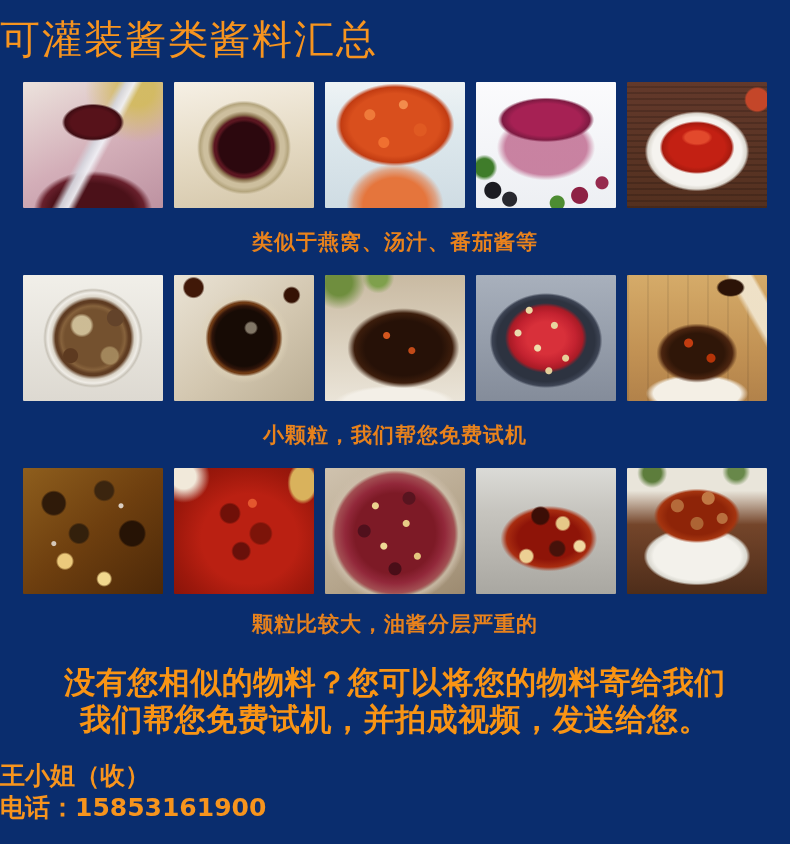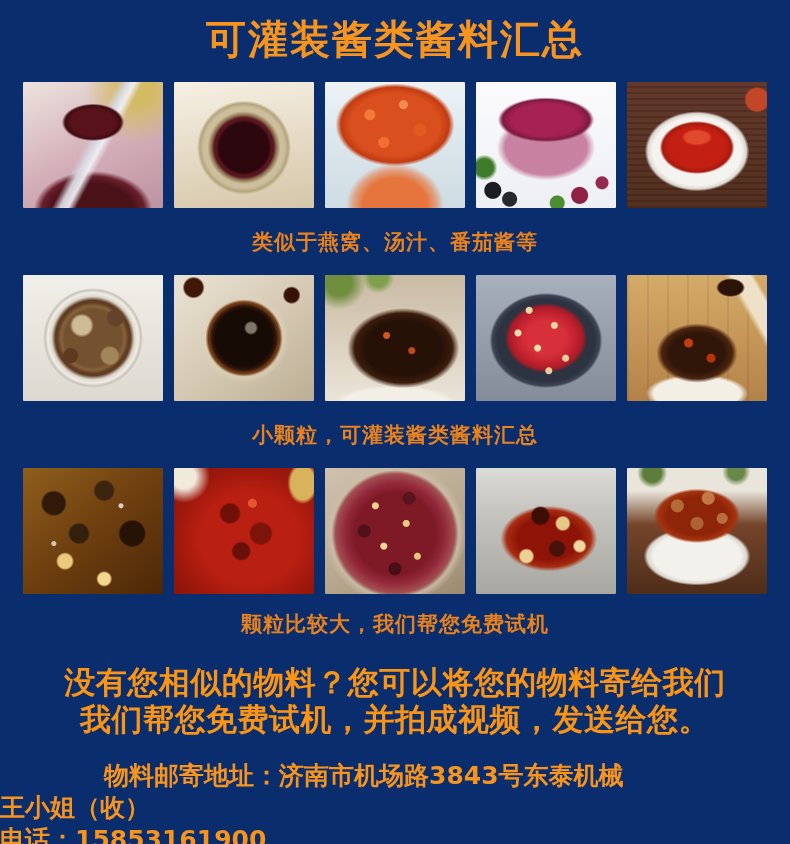--- a/index.html
+++ b/index.html
@@ -13,23 +13,22 @@
   html, body {
     width: 790px; height: 844px;
     background: var(--background);
     font-family: "DejaVu Sans", sans-serif;
     overflow: hidden;
   }
   .page { width: 790px; height: 844px; position: relative; }
 
   .title {
     padding-top: 16px;
-    text-align: center;
     font-size: 40px;
-    font-weight: 700;
+    font-weight: 400;
     letter-spacing: 2px;
     color: var(--title);
     line-height: 46px;
   }
 
   .photo-row {
     display: flex;
     justify-content: center;
     gap: 11px;
     margin-top: 20px;
@@ -214,35 +213,34 @@
   </div>
   <div class="caption">类似于燕窝、汤汁、番茄酱等</div>
 
   <div class="photo-row">
     <div class="photo p-r2-1" title="minced-meat-sauce-jar-top-view"></div>
     <div class="photo p-r2-2" title="black-bean-sauce-jar-top-view"></div>
     <div class="photo p-r2-3" title="dark-brown-paste-in-bowl"></div>
     <div class="photo p-r2-4" title="chopped-red-chili-with-seeds"></div>
     <div class="photo p-r2-5" title="black-bean-chili-sauce-with-spoon"></div>
   </div>
-  <div class="caption">小颗粒，可灌装酱类酱料汇总</div>
+  <div class="caption">小颗粒，我们帮您免费试机</div>
 
   <div class="photo-row">
     <div class="photo p-r3-1" title="large-chunks-in-amber-oil"></div>
     <div class="photo p-r3-2" title="coarse-red-chili-paste-closeup"></div>
     <div class="photo p-r3-3" title="chili-flakes-in-glass-jar-top-view"></div>
     <div class="photo p-r3-4" title="chili-oil-with-garlic-in-bowl"></div>
     <div class="photo p-r3-5" title="peanut-chili-sauce-in-white-bowl"></div>
   </div>
-  <div class="caption caption3">颗粒比较大，我们帮您免费试机</div>
+  <div class="caption caption3">颗粒比较大，油酱分层严重的</div>
 
   <div class="cta">
     <div>没有您相似的物料？您可以将您的物料寄给我们</div>
     <div>我们帮您免费试机，并拍成视频，发送给您。</div>
   </div>
 
   <div class="contact">
-    <div class="line1">物料邮寄地址：济南市机场路3843号东泰机械</div>
     <div class="line2">王小姐（收）</div>
     <div class="line3">电话：15853161900</div>
   </div>
 
 </div>
 
 </body></html>

